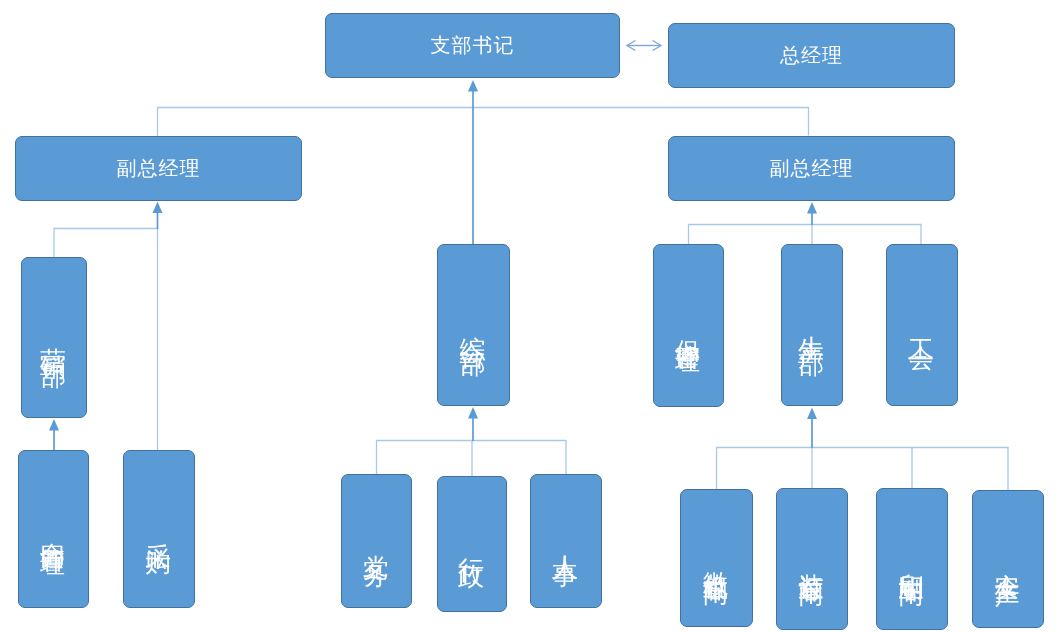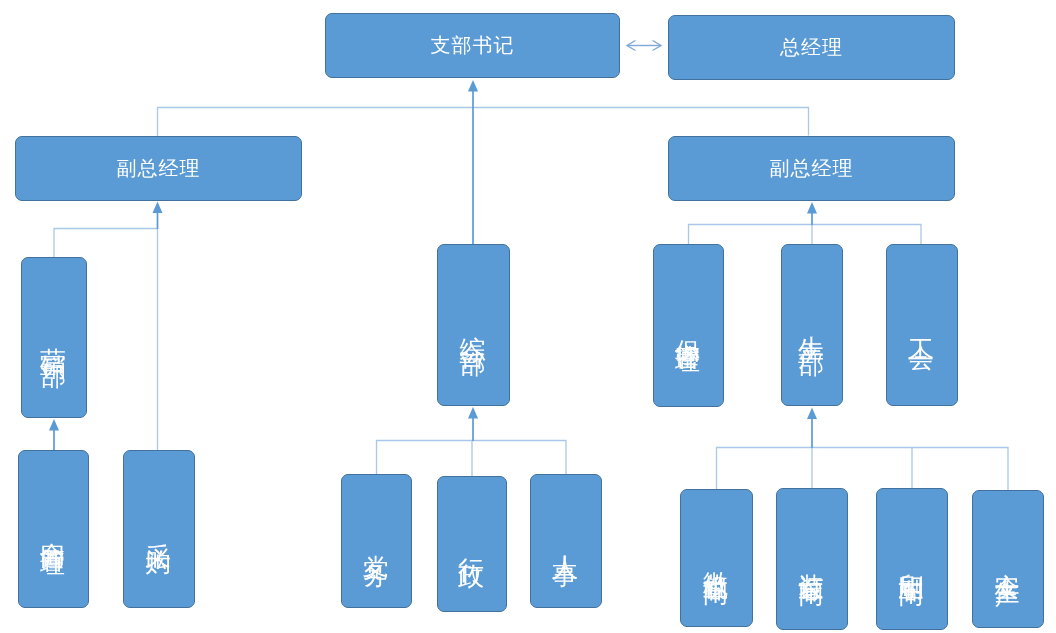--- a/index.html
+++ b/index.html
@@ -77,21 +77,21 @@
     </g>
 
     <g stroke="#7FA8D9" stroke-width="1.4" fill="none">
       <path d="M628,45.5 H660"></path>
       <polyline points="635.5,40.5 627,45.5 635.5,50.5"></polyline>
       <polyline points="652.5,40.5 661,45.5 652.5,50.5"></polyline>
     </g>
   </svg>
 
   <div class="node h" style="left:325px;top:13px;width:295px;height:65px">支部书记</div>
-  <div class="node h" style="left:668px;top:15px;width:287px;height:65px">总经理</div>
+  <div class="node h" style="left:668px;top:23px;width:287px;height:65px">总经理</div>
 
   <div class="node h" style="left:15px;top:136px;width:287px;height:65px">副总经理</div>
   <div class="node h" style="left:668px;top:136px;width:287px;height:65px">副总经理</div>
 
   <div class="node v" style="left:437px;top:244px;width:73px;height:162px">综合部</div>
 
   <div class="node v" style="left:21px;top:257px;width:66px;height:161px">营销部</div>
   <div class="node v v4" style="left:18px;top:450px;width:71px;height:158px">合同管理</div>
   <div class="node v" style="left:123px;top:450px;width:72px;height:158px">采购</div>
 

